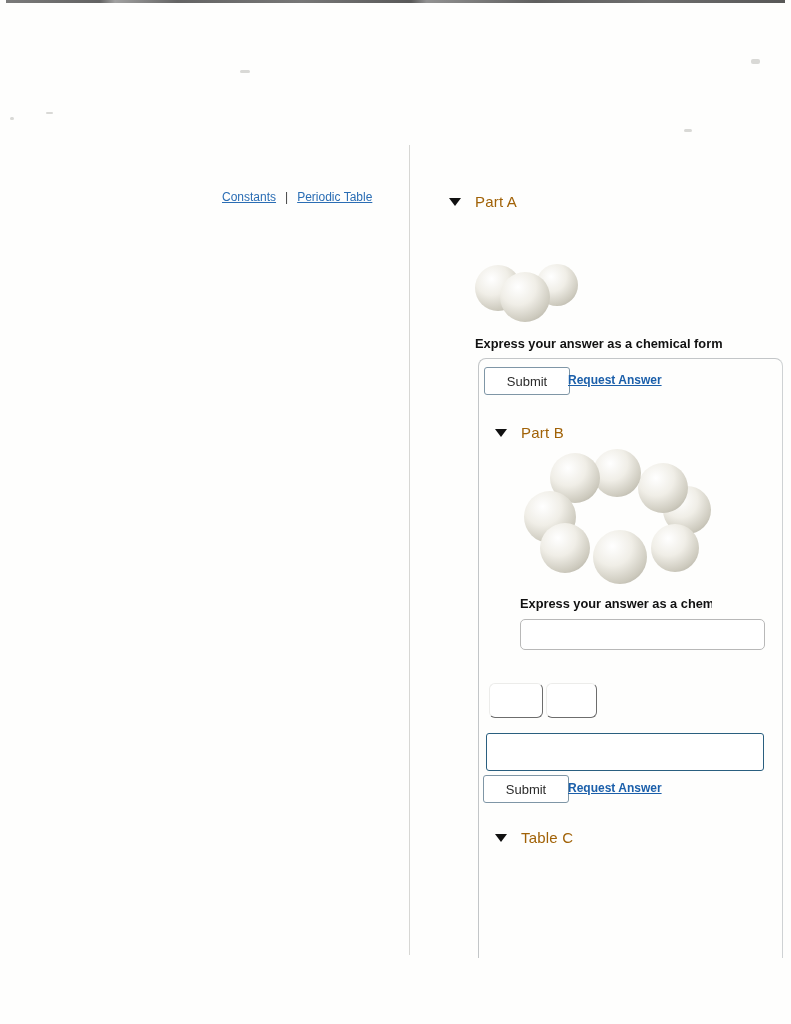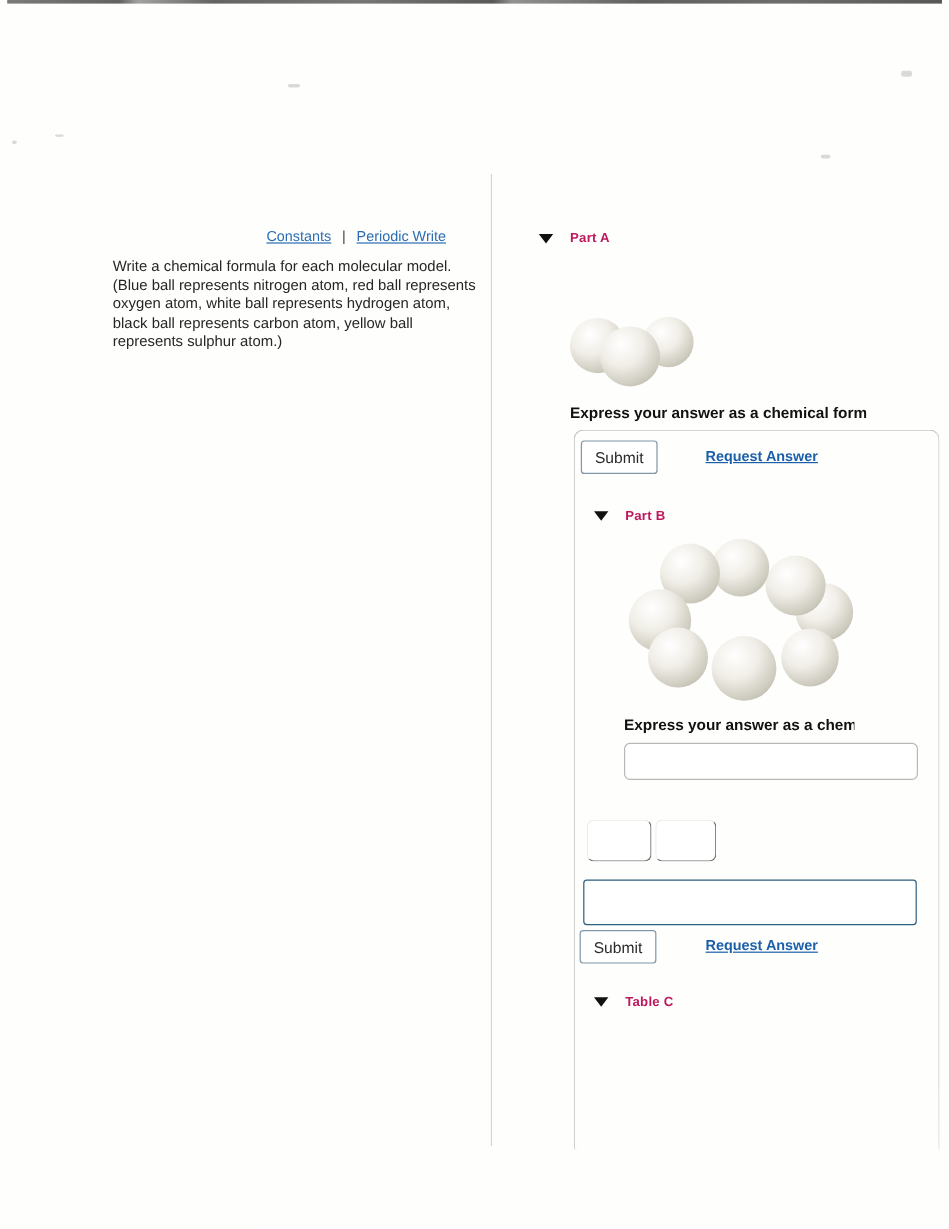--- a/index.html
+++ b/index.html
@@ -30,40 +30,40 @@
 
   
   .col-divider{position:absolute;left:409px;top:145px;width:1px;height:810px;background:#d7d7d4;}
 
   
   .part-header{position:absolute;display:flex;align-items:center;gap:14px;cursor:pointer;}
   .tri-down{
     width:0;height:0;border-left:6.5px solid transparent;border-right:6.5px solid transparent;
     border-top:8px solid #111;display:inline-block;
   }
-  .part-label{font-size:11px;font-weight:bold;color:#be185d;letter-spacing:.2px;}
+  .part-label{font-size:15px;font-weight:normal;color:#a16207;letter-spacing:.2px;}
 
   .prompt{position:absolute;font-size:12.8px;font-weight:bold;color:#111;
     white-space:nowrap;overflow:hidden;}
 
   
   .answer-panel{
     position:absolute;left:478px;top:358px;width:303px;height:599px;
     border-top:1px solid #c3c6c8;border-left:1px solid #c3c6c8;border-right:1px solid #cfd2d4;
     border-radius:8px 8px 0 0;background:transparent;
   }
 
   .submit-btn{
-    position:absolute;width:64px;height:28px;background:#fff;
+    position:absolute;width:86px;height:28px;background:#fff;
     border:1px solid #7f96a6;border-radius:3px;
     font-family:"Liberation Sans",sans-serif;font-size:13px;color:#2b2b2b;cursor:pointer;
   }
   .request-link{
     position:absolute;font-size:12px;font-weight:bold;color:#1b5faa;
-    text-decoration:underline;cursor:pointer;white-space:nowrap;margin-left:20px;
+    text-decoration:underline;cursor:pointer;white-space:nowrap;
   }
 
   .text-input{
     position:absolute;background:#fff;border:1px solid #b8b8b8;border-radius:5px;
     font-family:"Liberation Sans",sans-serif;font-size:13px;padding:0 6px;box-sizing:border-box;
   }
   .text-input.active{border:1.5px solid #2a5f7f;border-radius:3px;}
   .mini-box{
     position:absolute;width:52px;height:33px;background:#fff;border-radius:6px;
     border-style:solid;border-width:1px;
@@ -89,24 +89,23 @@
   <div class="scan-line-top"></div>
   <div class="speck" style="left:240px;top:70px;width:10px;height:3px;"></div>
   <div class="speck" style="left:46px;top:112px;width:7px;height:2px;"></div>
   <div class="speck" style="left:10px;top:117px;width:4px;height:3px;"></div>
   <div class="speck" style="left:751px;top:59px;width:9px;height:5px;"></div>
   <div class="speck" style="left:684px;top:129px;width:8px;height:3px;"></div>
 
   <div class="links-row">
     <a>Constants</a>
     <span class="links-sep">|</span>
-    <a>Periodic Write</a>
+    <a>Periodic Table</a>
   </div>
 
-  <div class="instructions">Write a chemical formula for each molecular model. (Blue ball represents nitrogen atom, red ball represents oxygen atom, white ball represents hydrogen atom, black ball represents carbon atom, yellow ball represents sulphur atom.)</div>
 
   <div class="col-divider"></div>
 
   <div class="part-header" style="left:449px;top:193px;">
     <span class="tri-down"></span>
     <span class="part-label">Part A</span>
   </div>
 
   <div class="molecule" style="left:480px;top:238px;width:95px;height:82px;">
     <div class="sph sph-h" style="left:56px;top:26px;width:42px;height:42px;"></div>

